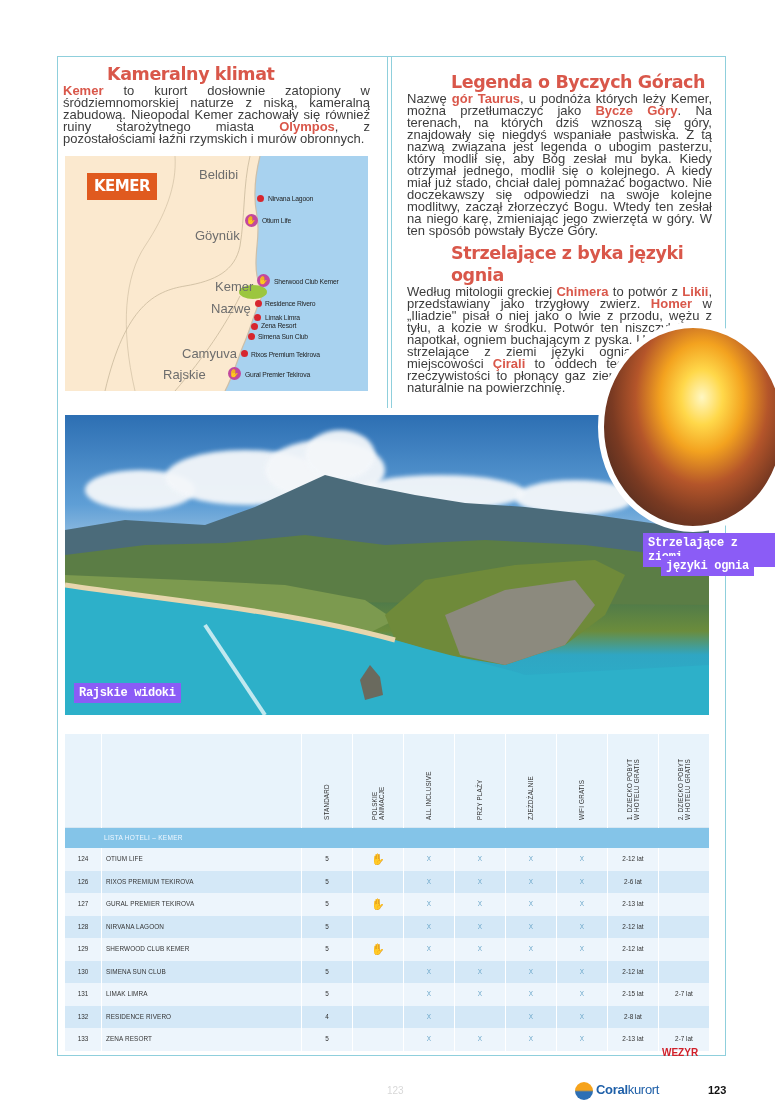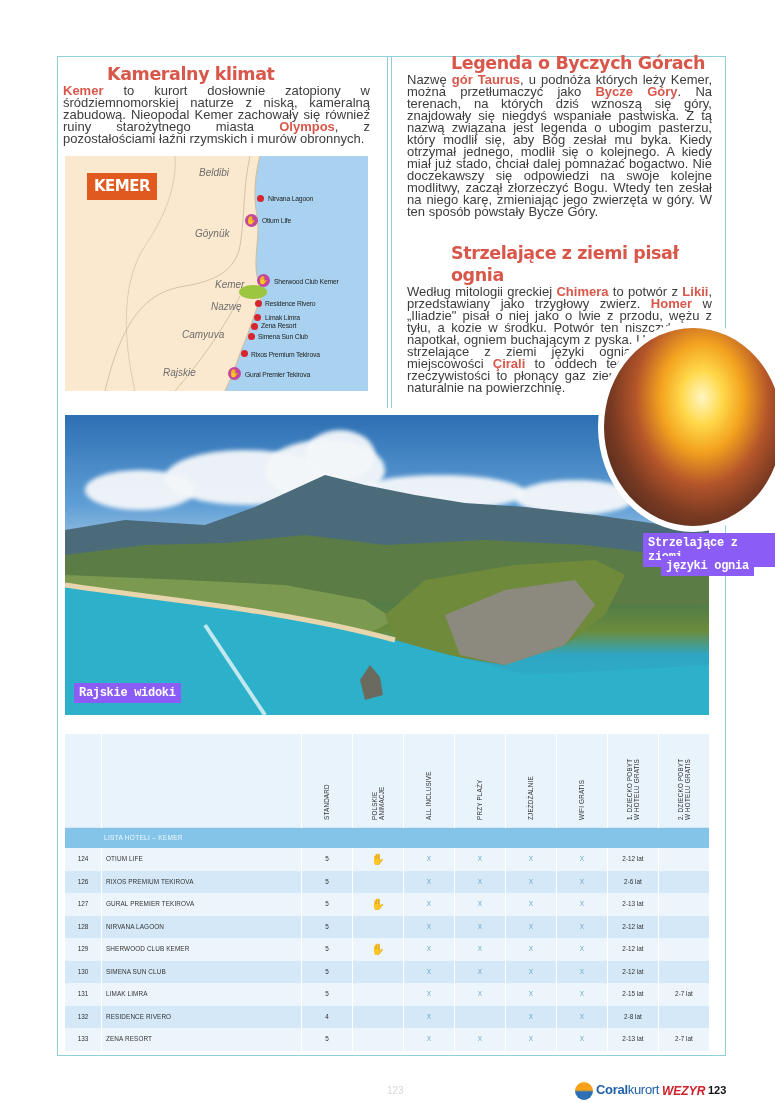--- a/index.html
+++ b/index.html
@@ -7,29 +7,29 @@
   body { position: relative; font-family: "Liberation Sans", sans-serif; color: #3a3a3a; }
 
   .frame { position: absolute; left: 57px; top: 56px; width: 669px; height: 1000px; border: 1px solid #8fcfdc; }
   .divider { position: absolute; left: 387px; top: 56px; width: 5px; height: 352px; border-left: 1px solid #8fcfdc; border-right: 1px solid #8fcfdc; }
 
   h2 { font-family: "DejaVu Sans", sans-serif; font-weight: bold; color: #d9574a; font-size: 17.5px; letter-spacing: -0.4px; line-height: 22px; margin-left: 44px; }
   p.body { font-size: 13px; line-height: 12px; text-align: justify; color: #3c3c3c; }
   p.body b { color: #d9574a; font-weight: bold; }
 
   .col-left { position: absolute; left: 63px; top: 63px; width: 307px; }
-  .col-right { position: absolute; left: 407px; top: 52px; width: 305px; }
+  .col-right { position: absolute; left: 407px; top: 71px; width: 305px; }
   .sec2 { position: absolute; left: 407px; top: 242px; width: 305px; }
 
   
   .map { position: absolute; left: 65px; top: 156px; width: 303px; height: 235px; background: #fbe9cf; overflow: hidden; }
   .sea { position: absolute; left: 160px; top: 0; width: 160px; height: 235px; background: #a8d2ef; }
   .map svg.land { position: absolute; left: 0; top: 0; }
   .kemer-badge { position: absolute; left: 22px; top: 17px; width: 70px; height: 27px; background: #e05a1f; color: #fff; font-weight: bold; font-size: 15px; line-height: 27px; text-align: center; font-family: "DejaVu Sans", sans-serif; letter-spacing: -0.5px; }
-  .town { position: absolute; font-size: 10px; color: #6d6d6d; font-style: italic; }
+  .town { position: absolute; font-size: 13px; color: #6d6d6d; }
   .hotel-pin { position: absolute; width: 7px; height: 7px; border-radius: 50%; background: #d7262e; }
   .hand-pin { position: absolute; width: 13px; height: 13px; border-radius: 50%; background: #c2489e; color: #fff; font-size: 8px; line-height: 13px; text-align: center; font-weight: bold; }
   .hotel-label { position: absolute; font-size: 6.8px; color: #1f1f1f; letter-spacing: -0.2px; white-space: nowrap; }
 
   
   .photo { position: absolute; left: 65px; top: 415px; width: 644px; height: 300px; overflow: hidden;
     background: linear-gradient(180deg, #2d6fb3 0%, #5f9fd6 30%, #a8c9e4 46%, #3d6a82 52%, #4f7a4a 62%, #6b8c3c 72%, #2fa6c3 80%, #29b3cc 100%); }
   .cloud { position: absolute; background: #f4f7fa; border-radius: 50%; filter: blur(2px); opacity: .95; }
   .mountain { position: absolute; }
   .caption { position: absolute; background: #8b5cf6; color: #fff; font-weight: bold; font-size: 12px; padding: 3px 5px; font-family: Liberation Mono, monospace; letter-spacing: -0.3px; }
@@ -58,21 +58,21 @@
   .c-d1  { left: 542px; width: 51px; text-align: center; }
   .c-d2  { left: 593px; width: 51px; text-align: center; }
 
   
   .pg-faint { position: absolute; left: 387px; top: 1085px; font-size: 10px; color: #d8d8d8; }
   .pg { position: absolute; left: 708px; top: 1084px; font-size: 11px; font-weight: bold; color: #111; }
   .coral-logo { position: absolute; left: 575px; top: 1082px; width: 18px; height: 18px; border-radius: 50%;
     background: linear-gradient(180deg, #f6a31b 0%, #f6a31b 45%, #2c6fb5 55%, #2c6fb5 100%); }
   .coral-text { position: absolute; left: 596px; top: 1082px; font-size: 13px; color: #1e5fa8; font-weight: bold; letter-spacing: -0.3px; }
   .coral-text span { font-weight: normal; }
-  .wezyr { position: absolute; left: 662px; top: 1084px; font-size: 12px; font-weight: bold; color: #d0202a; font-style: italic; }
+  .wezyr { position: absolute; left: 662px; top: 1047px; font-size: 10px; font-weight: bold; color: #d0202a; }
 </style>
 </head>
 <body>
 
 <div class="frame"></div>
 <div class="divider"></div>
 
 <div class="col-left">
   <h2>Kameralny klimat</h2>
   <p class="body"><b>Kemer</b><span> to kurort dosłownie zatopiony w śródziemnomorskiej naturze z niską, kameralną zabudową. Nieopodal Kemer zachowały się również ruiny starożytnego miasta </span><b>Olympos</b><span>, z pozostałościami łaźni rzymskich i murów obronnych.</span></p>
@@ -87,21 +87,21 @@
     <path d="M110,0 C112,30 100,60 80,90 C60,120 55,170 70,235" fill="none" stroke="#c9b99c" stroke-width="0.6"></path>
     <path d="M175,140 C160,170 140,200 110,235" fill="none" stroke="#c9b99c" stroke-width="0.8"></path>
     <ellipse cx="188" cy="136" rx="14" ry="7" fill="#9cc63f"></ellipse>
   </svg>
   <div class="kemer-badge">KEMER</div>
 
   <span class="town" style="left:134px;top:11px">Beldibi</span>
   <span class="town" style="left:130px;top:72px">Göynük</span>
   <span class="town" style="left:150px;top:123px">Kemer</span>
   <span class="town" style="left:146px;top:145px">Nazwę</span>
-  <span class="town" style="left:117px;top:173px">Camyuva</span>
+  <span class="town" style="left:117px;top:190px">Camyuva</span>
   <span class="town" style="left:98px;top:211px">Rajskie</span>
 
   <span class="hotel-pin" style="left:192px;top:39px"></span>
   <span class="hotel-label" style="left:203px;top:39px">Nirvana Lagoon</span>
   <span class="hand-pin" style="left:180px;top:58px">✋</span>
   <span class="hotel-label" style="left:197px;top:61px">Otium Life</span>
   <span class="hand-pin" style="left:192px;top:118px">✋</span>
   <span class="hotel-label" style="left:209px;top:122px">Sherwood Club Kemer</span>
   <span class="hotel-pin" style="left:190px;top:144px"></span>
   <span class="hotel-label" style="left:200px;top:144px">Residence Rivero</span>
@@ -116,21 +116,21 @@
   <span class="hand-pin" style="left:163px;top:211px">✋</span>
   <span class="hotel-label" style="left:180px;top:215px">Gural Premier Tekirova</span>
 </div>
 
 <div class="col-right">
   <h2>Legenda o Byczych Górach</h2>
   <p class="body"><span>Nazwę </span><b>gór Taurus</b><span>, u podnóża których leży Kemer, można przetłumaczyć jako </span><b>Bycze Góry</b><span>. Na terenach, na których dziś wznoszą się góry, znajdowały się niegdyś wspaniałe pastwiska. Z tą nazwą związana jest legenda o ubogim pasterzu, który modlił się, aby Bóg zesłał mu byka. Kiedy otrzymał jednego, modlił się o kolejnego. A kiedy miał już stado, chciał dalej pomnażać bogactwo. Nie doczekawszy się odpowiedzi na swoje kolejne modlitwy, zaczął złorzeczyć Bogu. Wtedy ten zesłał na niego karę, zmieniając jego zwierzęta w góry. W ten sposób powstały Bycze Góry.</span></p>
 </div>
 
 <div class="sec2">
-  <h2>Strzelające z ziemi pisał ognia</h2>
+  <h2>Strzelające z byka języki ognia</h2>
   <p class="body" id="fire-p" style="shape-outside: none;"><span>Według mitologii greckiej </span><b>Chimera</b><span> to potwór z </span><b>Likii</b><span>, przedstawiany jako trzygłowy zwierz. </span><b>Homer</b><span> w „Iliadzie" pisał o niej jako o lwie z przodu, wężu z tyłu, a kozie w środku. Potwór ten niszczył to, co napotkał, ogniem buchającym z pyska. Uważano, że strzelające z ziemi języki ognia w pobliżu miejscowości </span><b>Çirali</b><span> to oddech tego potwora. W rzeczywistości to płonący gaz ziemny wypływający naturalnie na powierzchnię.</span></p>
 </div>
 
 <div class="photo">
   <div class="cloud" style="left:20px;top:55px;width:110px;height:40px"></div>
   <div class="cloud" style="left:100px;top:35px;width:160px;height:55px"></div>
   <div class="cloud" style="left:200px;top:25px;width:120px;height:60px"></div>
   <div class="cloud" style="left:240px;top:15px;width:70px;height:50px"></div>
   <div class="cloud" style="left:290px;top:60px;width:170px;height:35px"></div>
   <div class="cloud" style="left:450px;top:65px;width:120px;height:35px"></div>

